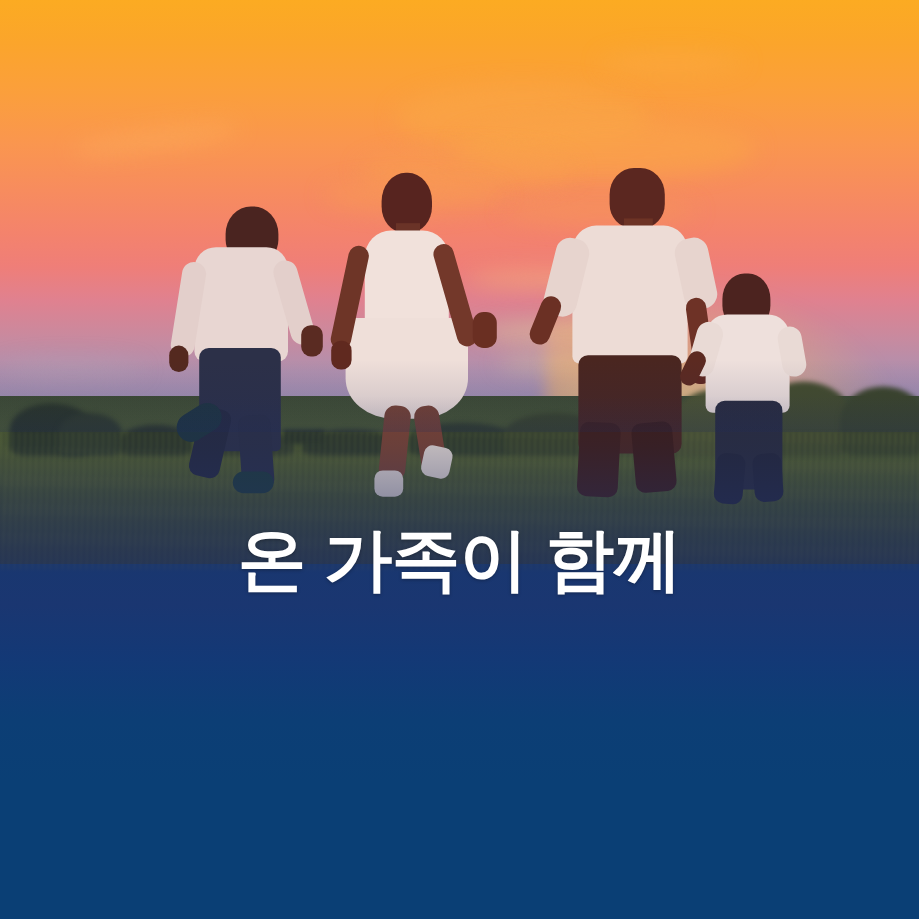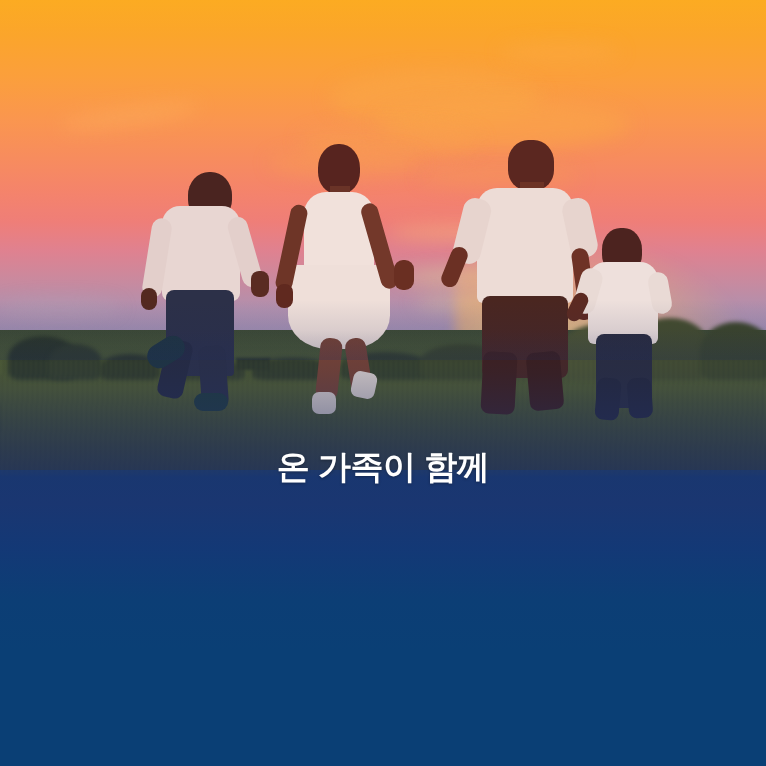--- a/index.html
+++ b/index.html
@@ -55,21 +55,21 @@
       rgba(20,56,118,.92) 50%,
       rgba(12,62,117,.985) 62%,
       #0a3f75 74%,
       #0a3f75 100%);}
   .blueveil-top{position:absolute;left:0;top:300px;width:766px;height:60px;
     background:linear-gradient(180deg,rgba(30,40,90,0) 0%,rgba(30,42,92,.20) 100%);}
   
   .txtwrap{position:absolute;left:0;top:436px;width:766px;text-align:center;}
   .t-en{font-size:52px;font-weight:700;color:#efa416;letter-spacing:.5px;
     line-height:58px;margin:0;text-shadow:0 1px 3px rgba(0,0,0,.28);}
-  .t-kr1{font-size:33px;font-weight:700;color:#ffffff;line-height:62px;margin:0;
+  .t-kr1{font-size:57px;font-weight:700;color:#ffffff;line-height:62px;margin:0;
     letter-spacing:-.5px;text-shadow:0 1px 3px rgba(0,0,0,.3);}
   .t-kr2{font-size:47px;font-weight:700;color:#ffffff;line-height:64px;margin:0;
     letter-spacing:-1px;text-shadow:0 1px 3px rgba(0,0,0,.3);}
 </style>
 </head>
 <body>
 
 <div id="card">
 
   <div>

